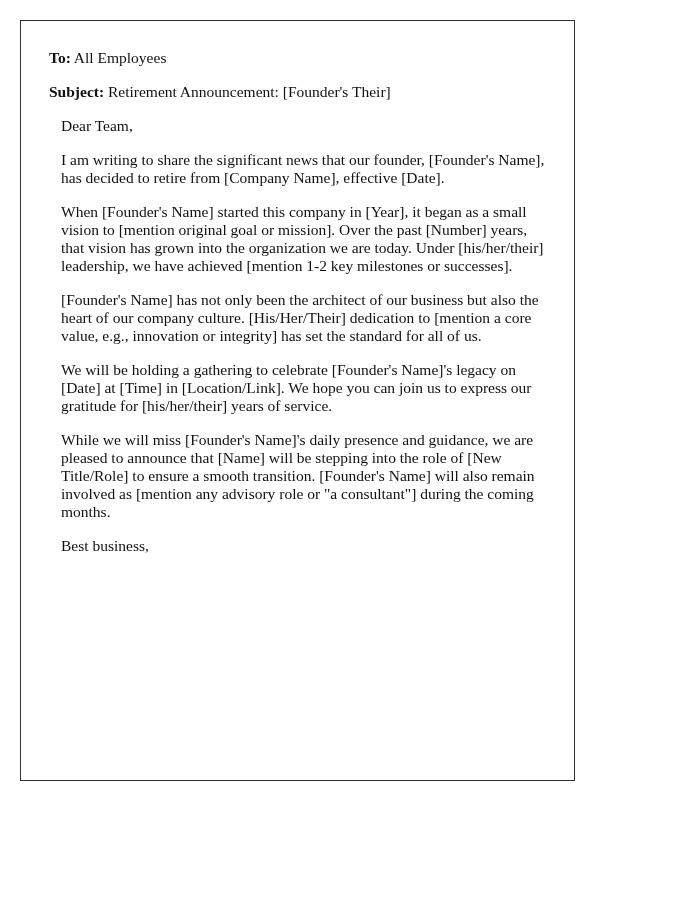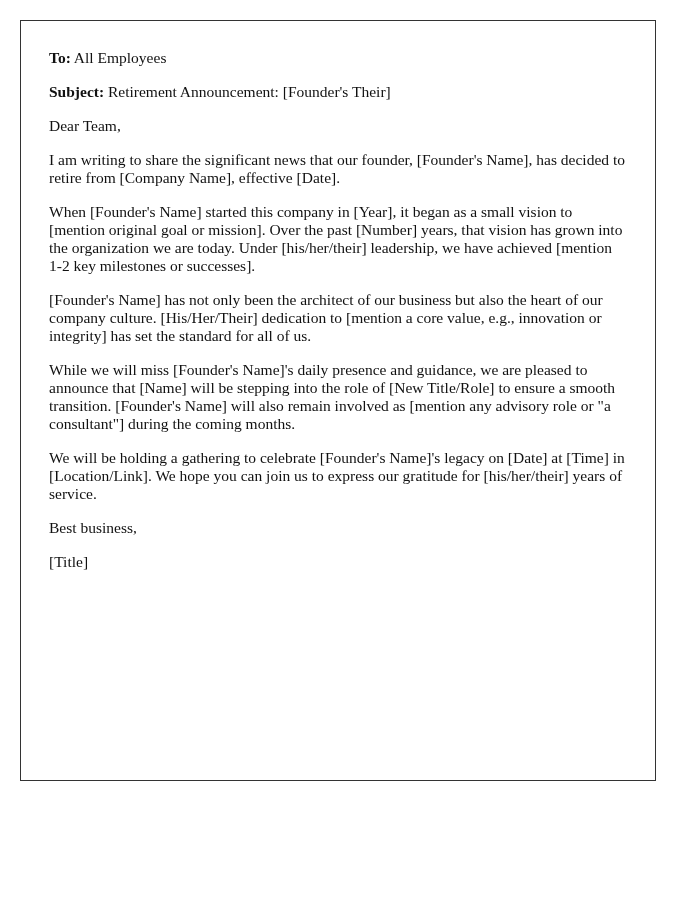--- a/index.html
+++ b/index.html
@@ -11,36 +11,36 @@
       width: 700px;
       height: 900px;
       position: relative;
       font-family: "Liberation Serif", "DejaVu Serif", serif;
       color: #111111;
     }
     .letter {
       position: absolute;
       left: 20px;
       top: 20px;
-      width: 636px;
+      width: 555px;
       height: 761px;
       box-sizing: border-box;
       border: 1px solid #333333;
       padding: 28px 28px 20px 28px;
       font-size: 15.5px;
       line-height: 18px;
     }
     .field {
       margin: 0 0 16px 0;
     }
     .field .label {
       font-weight: bold;
     }
     p {
-      margin: 0 0 16px 0;
+      margin: 0 0 16px 12px;
     }
     .signature p {
       margin: 0;
     }
   </style>
 </head>
 <body>
 
 <div class="letter">
   <div class="field">
@@ -49,20 +49,19 @@
   </div>
   <div class="field">
     <span class="label">Subject:</span>
     <span>Retirement Announcement: [Founder's Their]</span>
   </div>
 
   <p>Dear Team,</p>
   <p>I am writing to share the significant news that our founder, [Founder's Name], has decided to retire from [Company Name], effective [Date].</p>
   <p>When [Founder's Name] started this company in [Year], it began as a small vision to [mention original goal or mission]. Over the past [Number] years, that vision has grown into the organization we are today. Under [his/her/their] leadership, we have achieved [mention 1-2 key milestones or successes].</p>
   <p>[Founder's Name] has not only been the architect of our business but also the heart of our company culture. [His/Her/Their] dedication to [mention a core value, e.g., innovation or integrity] has set the standard for all of us.</p>
+  <p>We will be holding a gathering to celebrate [Founder's Name]'s legacy on [Date] at [Time] in [Location/Link]. We hope you can join us to express our gratitude for [his/her/their] years of service.</p>
   <p>While we will miss [Founder's Name]'s daily presence and guidance, we are pleased to announce that [Name] will be stepping into the role of [New Title/Role] to ensure a smooth transition. [Founder's Name] will also remain involved as [mention any advisory role or "a consultant"] during the coming months.</p>
-  <p>We will be holding a gathering to celebrate [Founder's Name]'s legacy on [Date] at [Time] in [Location/Link]. We hope you can join us to express our gratitude for [his/her/their] years of service.</p>
   <p>Best business,</p>
 
   <div class="signature">
-    <p>[Title]</p>
   </div>
 </div>
 
 </body></html>

